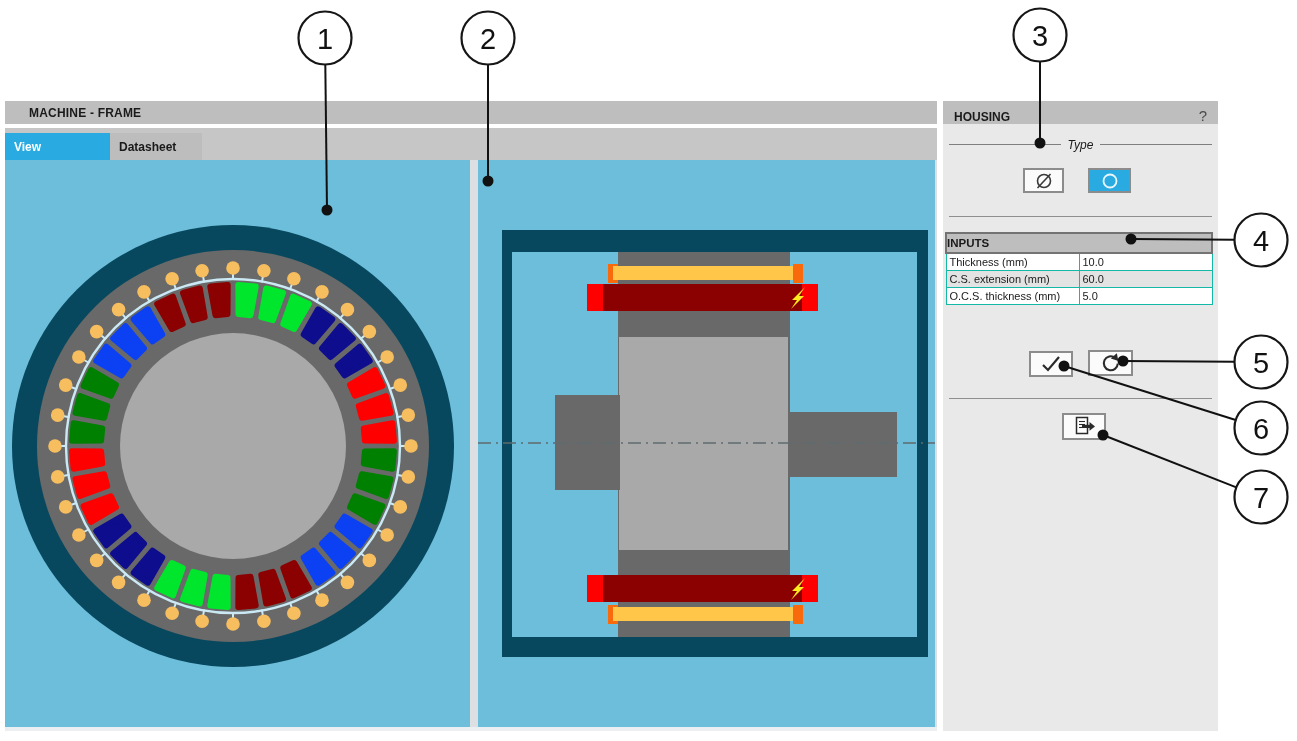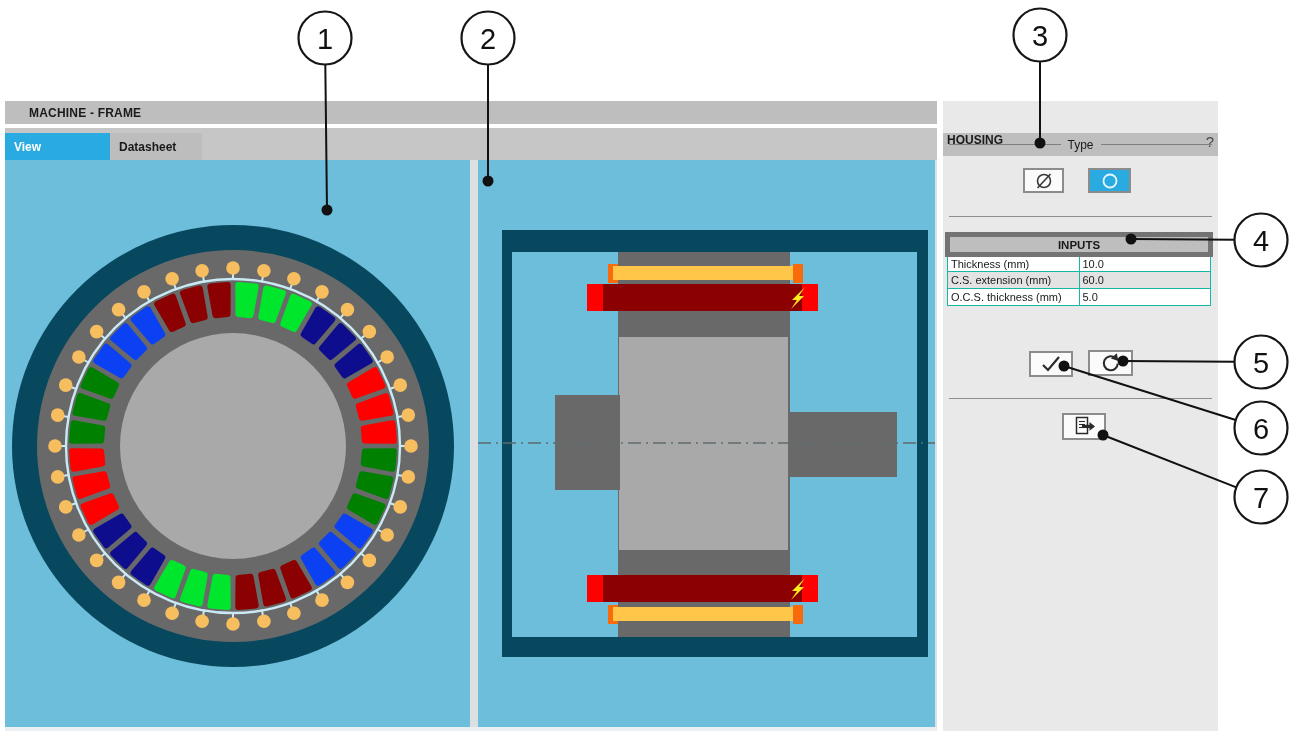--- a/index.html
+++ b/index.html
@@ -20,38 +20,38 @@
   .view-area { position:absolute; left:0; top:59px; width:932px; height:568px; background:#dce0e3; }
   .view-panel { position:absolute; top:0; height:567px; background:#6cbeda; }
   .view-panel.left  { left:0; width:465px; }
   .view-panel.right { left:473px; width:457px; }
   .view-divider { position:absolute; left:465px; top:0; width:8px; height:567px; background:#dce0e3; }
   .window-bottom-strip { position:absolute; left:0; top:567px; width:932px; height:4px; background:#eceff1; }
 
   
   .side-panel { position:absolute; left:943px; top:101px; width:275px; height:630px; background:#e9e9e9; }
   .panel-header { position:absolute; left:0; top:0; width:100%; height:23px; background:#bebebe;
-                  display:flex; align-items:flex-start; font-weight:bold; font-size:12px; padding:0 4px;margin-top:32px; }
+                  display:flex; align-items:flex-end; font-weight:bold; font-size:12px; padding:0 11px; }
   .panel-header .help { margin-left:auto; font-weight:400; font-size:15px; color:#4a4a4a; cursor:default; }
   .panel-body { position:absolute; left:0; top:23px; right:0; bottom:0; }
 
   .group-row { position:absolute; left:6px; right:6px; top:13px; height:15px;
-               display:flex; align-items:center; gap:7px; font-size:12px; color:#1a1a1a; }
+               display:flex; align-items:center; gap:7px; font-size:12px; color:#1a1a1a;font-style:italic; }
   .group-row::before, .group-row::after { content:""; flex:1; border-top:1px solid #7f7f7f; }
 
   .sep { position:absolute; left:6px; right:6px; border-top:1px solid #8f8f8f; }
 
   .icon-btn { position:absolute; border:2px solid #8c8c8c; background:#fbfbfb;
               display:flex; align-items:center; justify-content:center; padding:0; cursor:pointer; }
   .icon-btn.selected { background:#29abe2; }
 
   table.inputs { position:absolute; left:2px; top:108px; width:268px; border-collapse:collapse;
                  font-size:11px; table-layout:fixed; }
-  table.inputs th { background:#bebebe; border:5px solid #737373; height:20px;
-                    font-weight:600; font-size:11.5px; text-align:center; }
+  table.inputs th { background:#bebebe; border:2px solid #737373; height:20px;
+                    font-weight:600; font-size:11.5px; text-align:left; }
   table.inputs td { border:1px solid #14b8a6; height:17px; padding:0 3px; background:#ffffff; }
   table.inputs tr.alt td { background:#e3e3e3;margin-top:36px; }
   table.inputs td.val { width:82px; }
 
   
   svg.callout-overlay { position:absolute; left:0; top:0; width:1297px; height:741px; pointer-events:none; }
 
   svg { display:block; }
 </style>
 </head>

